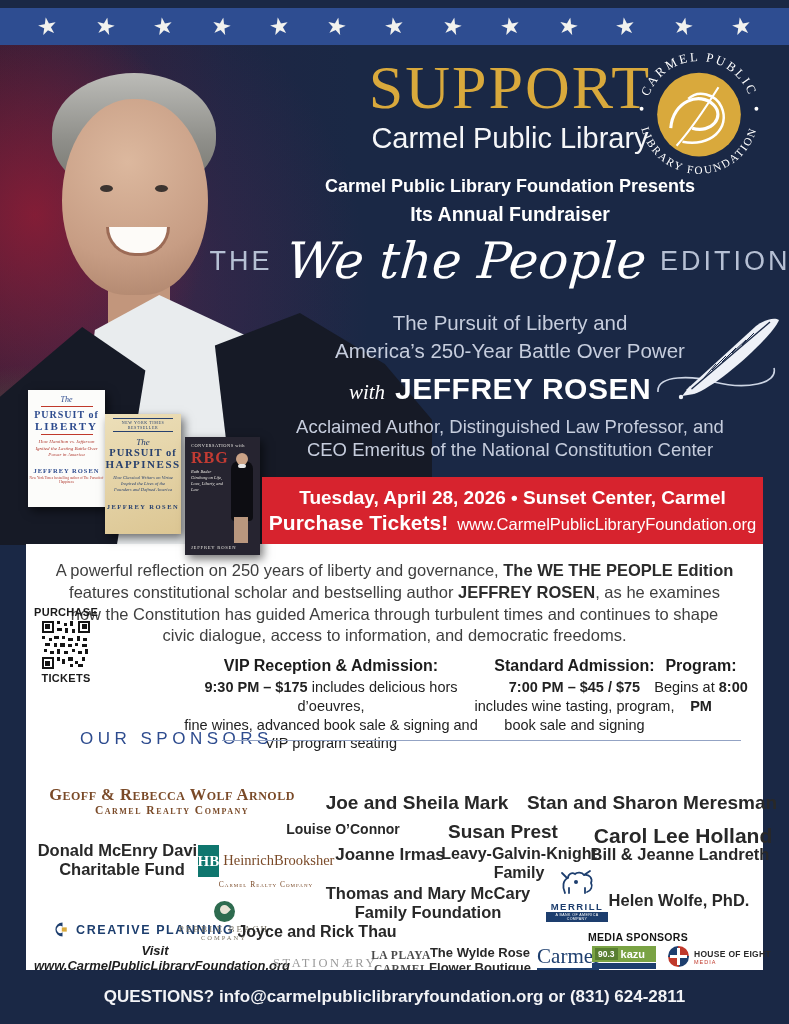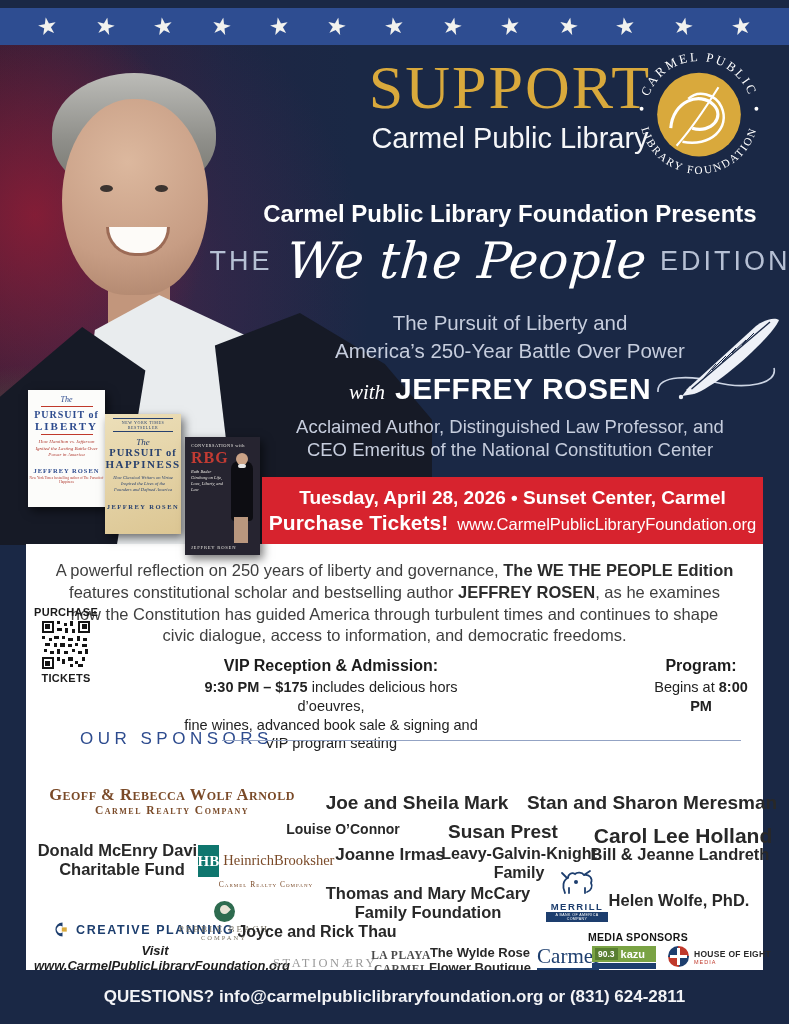--- a/index.html
+++ b/index.html
@@ -74,21 +74,21 @@
   .rbg-fig { position:absolute; right:3px; top:16px; width:30px; height:94px; }
   .rbg-body { position:absolute; left:4px; top:8px; width:22px; height:60px; border-radius:8px 8px 4px 4px; background:#0d0d12; }
   .rbg-head { position:absolute; left:9px; top:0; width:12px; height:12px; border-radius:50%; background:#caa286; }
   .rbg-collar { position:absolute; left:11px; top:11px; width:8px; height:4px; background:#e8e8e8; border-radius:2px; }
   .rbg-legs { position:absolute; left:7px; top:64px; width:14px; height:26px; background:#b9977e; }
   
   .hdr { position:absolute; left:250px; width:520px; text-align:center; z-index:2; }
   .t-support { top:52px; font-family:"Liberation Serif", serif; font-size:62px; letter-spacing:2px;
     color:#d9a93c; font-weight:normal; }
   .t-cpl { top:122px; font-size:29px; color:#f5f6f8; }
-  .t-presents1 { top:176px; font-size:24px; font-weight:bold;margin-top:24px; }
+  .t-presents1 { top:176px; font-size:18px; font-weight:bold; }
   .t-presents2 { top:203px; font-size:19.5px; font-weight:bold; }
   .edition-row { position:absolute; left:230px; top:232px; width:540px; z-index:2;
     display:flex; align-items:center; justify-content:center; gap:14px; }
   .ed-side { color:#b6c0d4; font-size:27px; letter-spacing:3px; }
   .ed-script { font-family:"DejaVu Serif", serif; font-style:italic; font-size:50px;
     color:#fff; transform:skewX(-4deg); white-space:nowrap; }
   .t-tag1 { top:311px; font-size:20.5px; color:#c6cddd; }
   .t-tag2 { top:339px; font-size:20.5px; color:#c6cddd; }
   .with-row { position:absolute; left:250px; top:372px; width:500px; z-index:2;
     display:flex; align-items:baseline; justify-content:center; gap:10px; }
@@ -240,20 +240,21 @@
         <textPath href="#arcBot" startOffset="50%" text-anchor="middle">LIBRARY FOUNDATION</textPath>
       </text>
       <circle cx="16" cy="60" r="2" fill="#fff"></circle>
         <circle cx="134" cy="60" r="2" fill="#fff"></circle>
     </svg>
   </div>
 
   <div class="hdr abs t-support">SUPPORT</div>
   <div class="hdr abs t-cpl">Carmel Public Library</div>
   <div class="hdr abs t-presents1">Carmel Public Library Foundation Presents</div>
+  <div class="hdr abs t-presents2">Its Annual Fundraiser</div>
 
   <div class="edition-row">
     <span class="ed-side">THE</span>
     <span class="ed-script">We the People</span>
     <span class="ed-side">EDITION</span>
   </div>
 
   <div class="hdr abs t-tag1">The Pursuit of Liberty and</div>
   <div class="hdr abs t-tag2">America’s 250-Year Battle Over Power</div>
 
@@ -370,20 +371,26 @@
       </svg>
       <div class="qr-label">TICKETS</div>
     </div>
 
     <div class="adm adm-vip">
       <h4>VIP Reception &amp; Admission:</h4>
       <div><b>9:30 PM – $175</b><span> includes delicious hors d’oeuvres,</span></div>
       <div>fine wines, advanced book sale &amp; signing and</div>
       <div>VIP program seating</div>
     </div>
+    <div class="adm adm-std">
+      <h4>Standard Admission:</h4>
+      <div><b>7:00 PM – $45 / $75</b></div>
+      <div>includes wine tasting, program,</div>
+      <div>book sale and signing</div>
+    </div>
     <div class="adm adm-prog">
       <h4>Program:</h4>
       <div><span>Begins at </span><b>8:00 PM</b></div>
     </div>
 
     <div class="sp-head">OUR SPONSORS</div>
     <div class="sp-rule"></div>
 
 
     <div class="sp sp-arnold">

